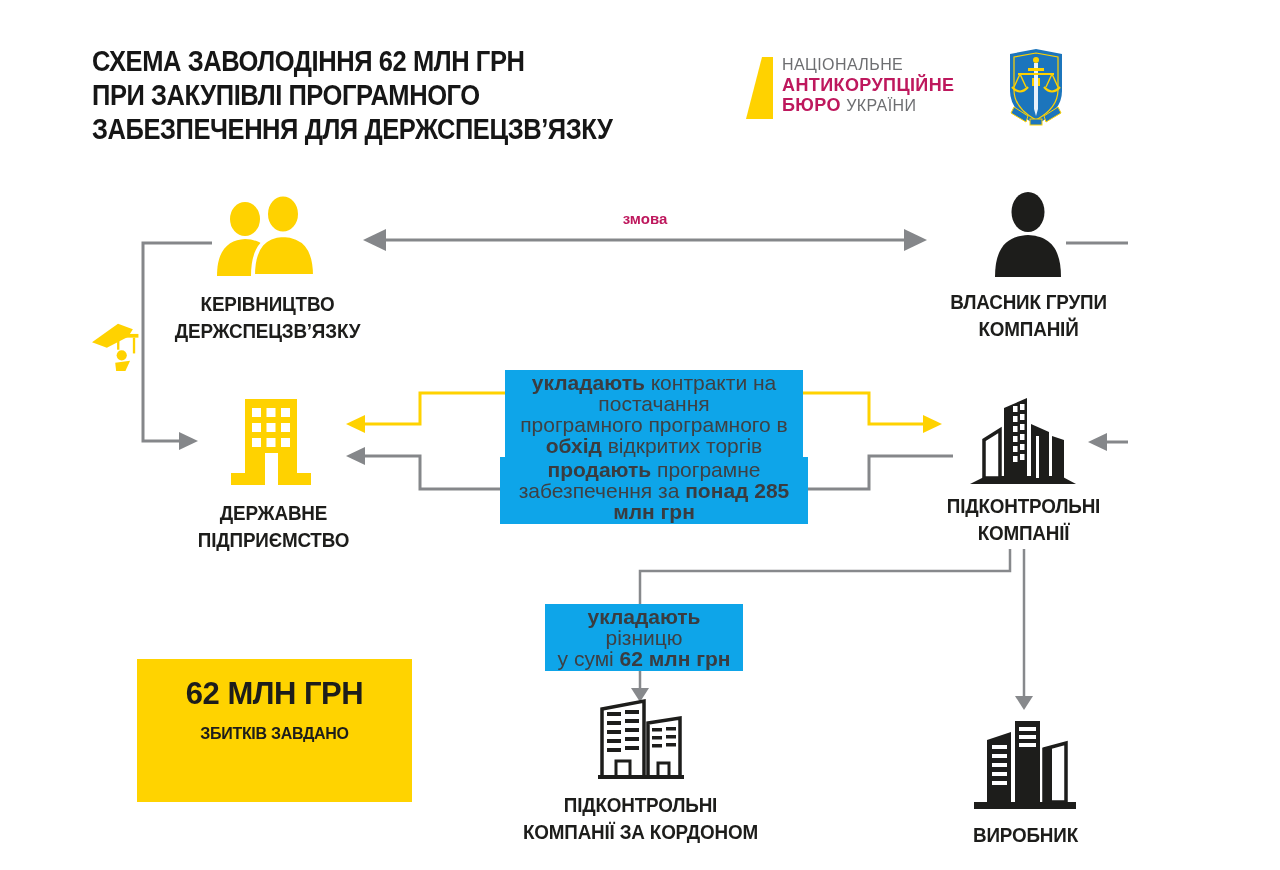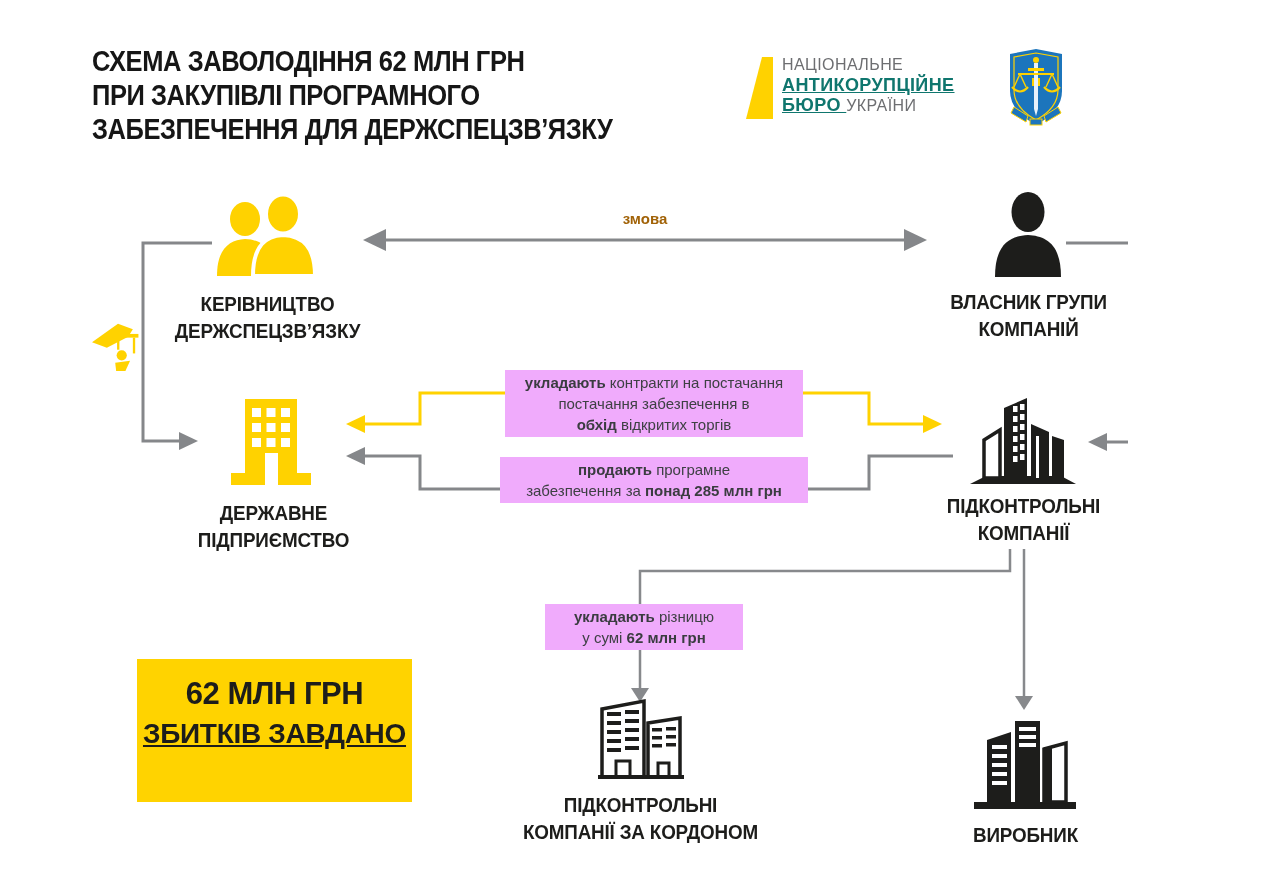--- a/index.html
+++ b/index.html
@@ -4,33 +4,33 @@
 <style>
   html,body{margin:0;padding:0;background:#fff;}
   #canvas{position:relative;width:1128px;height:870px;background:#fff;overflow:hidden;
           font-family:"Liberation Sans",sans-serif;color:#1d1d1b;}
   .abs{position:absolute;}
   svg{display:block;}
   
   .title{font-weight:bold;font-size:29px;line-height:34px;letter-spacing:-0.5px;color:#161616;
          transform:scaleX(0.88);transform-origin:left top;white-space:nowrap;}
   .nabu-text{font-size:16px;line-height:20px;color:#6d6e71;letter-spacing:0.4px;white-space:nowrap;}
-  .nabu-text .dark{color:#0f766e;font-weight:bold;font-size:18px;text-decoration:underline;}
+  .nabu-text .dark{color:#be185d;font-weight:bold;font-size:18px;}
   .sap-text{font-size:14.5px;line-height:19px;font-weight:bold;color:#1c75bc;letter-spacing:0.3px;white-space:nowrap;}
   
   .node-label{font-weight:bold;font-size:20.5px;line-height:27px;text-align:center;color:#1d1d1b;
               transform:scaleX(0.92);transform-origin:center top;letter-spacing:-0.2px;}
   
-  .note{font-size:15px;line-height:21px;text-align:center;color:#3e4044;background:#f0abfc;padding:2px 4px;}
+  .note{font-size:21px;line-height:21px;text-align:center;color:#3e4044;background:#0ea5e9;padding:2px 4px;}
   .note b{color:#3a3c40;}
-  .zmova{font-weight:bold;font-size:15px;color:#a16207;text-align:center;}
+  .zmova{font-weight:bold;font-size:15px;color:#be185d;text-align:center;}
   
   .callout{background:#ffd300;text-align:center;color:#1d1d1b;}
   .callout .big{font-weight:bold;font-size:31px;letter-spacing:-0.5px;padding-top:17px;}
-  .callout .mid{font-weight:bold;font-size:28px;line-height:31px;letter-spacing:-0.3px;margin-top:6px;text-decoration:underline;}
+  .callout .mid{font-weight:bold;font-size:16px;line-height:31px;letter-spacing:-0.3px;margin-top:6px;}
 </style>
 </head>
 <body>
 
 <div id="canvas">
 
   <svg class="abs" style="left:0;top:0" width="1280" height="870">
 
     <line x1="384" y1="240" x2="906" y2="240" stroke="#85878a" stroke-width="3"></line>
     <polygon points="363,240 386,229 386,251" fill="#85878a"></polygon>
@@ -186,21 +186,21 @@
       <rect x="70" y="44" width="3" height="42" fill="#fff"></rect>
     </svg>
   </div>
   <div class="abs node-label" style="left:896px;top:492px;width:255px">
     <div>ПІДКОНТРОЛЬНІ</div>
     <div>КОМПАНІЇ</div>
   </div>
 
   <div class="abs note" style="left:505px;top:370px;width:290px">
     <div><b>укладають</b><span> контракти на постачання</span></div>
-    <div><span>постачання  забезпечення в</span></div>
+    <div><span>програмного  програмного в</span></div>
     <div><b>обхід</b><span> відкритих торгів</span></div>
   </div>
 
   <div class="abs note" style="left:500px;top:457px;width:300px">
     <div><b>продають</b><span> програмне</span></div>
     <div><span>забезпечення за </span><b>понад 285 млн грн</b></div>
   </div>
 
   <div class="abs note" style="left:545px;top:604px;width:190px">
     <div><b>укладають</b><span> різницю</span></div>

